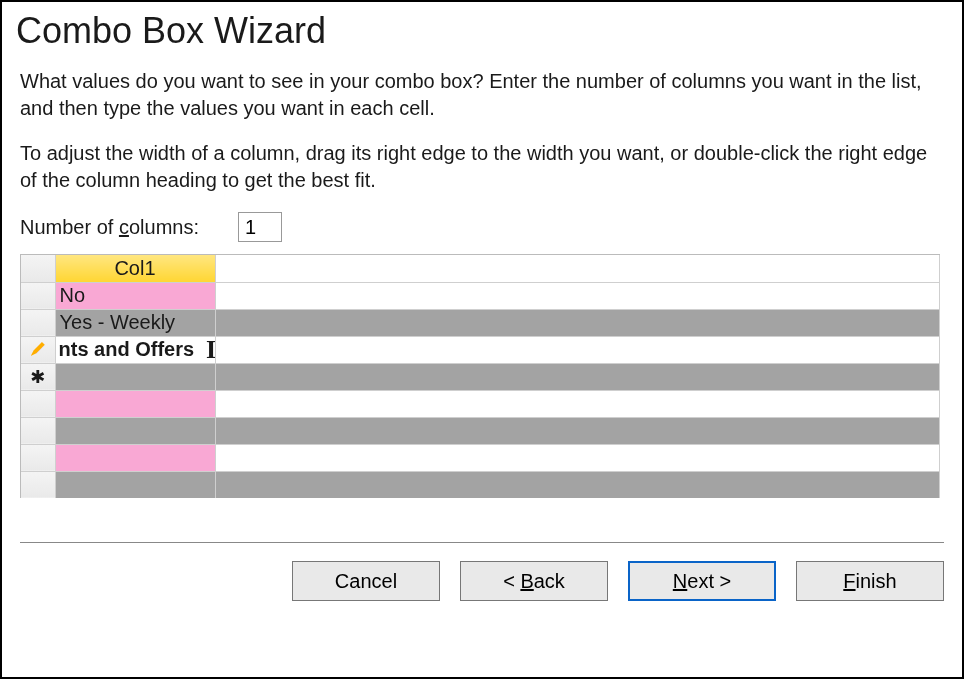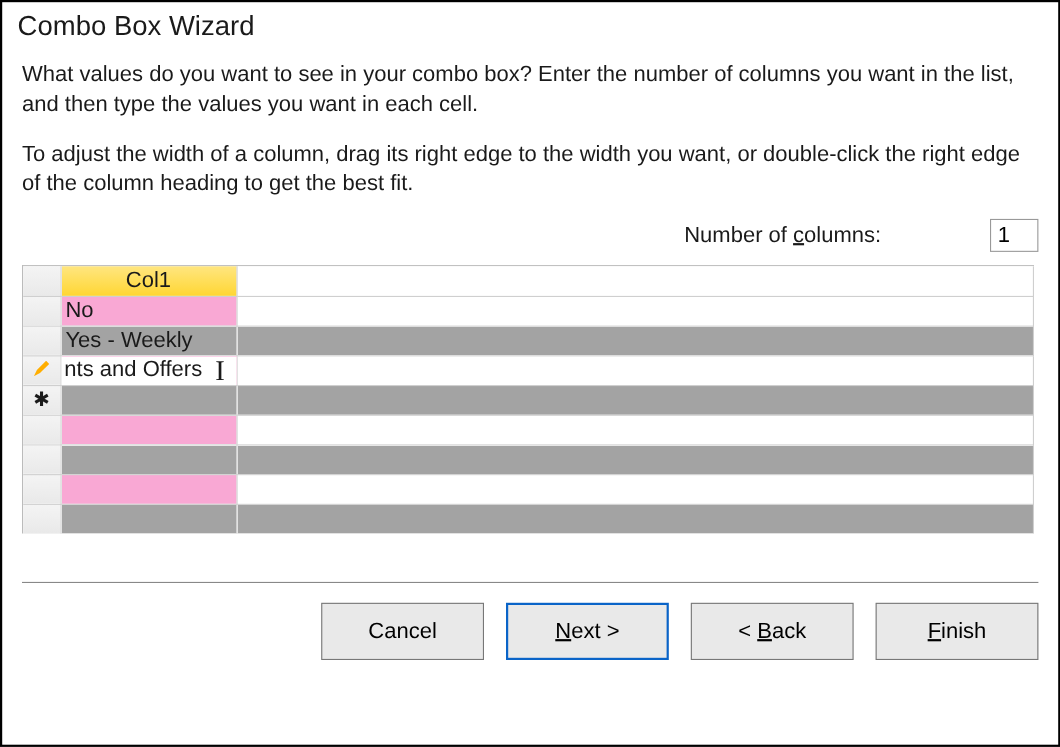--- a/index.html
+++ b/index.html
@@ -13,36 +13,35 @@
     height: 679px;
   }
   .window {
     border: 2px solid #000;
     width: 964px;
     height: 679px;
     position: relative;
     background: #fff;
   }
   .title {
-    font-size: 25px;
+    font-size: 36px;
     padding: 8px 14px 6px 14px;
   }
   .content {
     padding: 10px 18px 0 18px;
   }
   .instr {
     line-height: 1.35;
     margin-bottom: 18px;
   }
   .field-row {
     display: flex;
     align-items: center;
-    gap: 99px;
+    gap: 39px;
     margin-bottom: 12px;
-    justify-content: flex-end;
   }
   .field-row label .ul { text-decoration: underline; }
   .num-input {
     width: 44px;
     height: 30px;
     border: 1px solid #999;
     font-size: 20px;
     padding: 0 6px;
     font-family: inherit;
   }
@@ -85,20 +84,21 @@
   }
   table.grid .corner {
     background: linear-gradient(#f4f4f4,#e9e9e9);
   }
   table.grid .cell { background: #f9a8d4; width: 196px; }
   table.grid .filler { background: #fff; }
   table.grid tr.alt .cell, table.grid tr.alt .filler { background: #a3a3a3; }
   table.grid td.editing {
     position: relative;
     padding: 0;
+    font-weight: bold;
   }
   .edit-box {
     position: absolute;
     inset: -2px;
     border: 1px solid #d99aa0;
     background: #fff;
     padding: 0 4px;
     display: flex;
     align-items: center;
   }
@@ -129,21 +129,21 @@
     margin: 44px 18px 0 18px;
   }
   .btn-row {
     display: flex;
     justify-content: flex-end;
     gap: 20px;
     padding: 18px 18px 0 0;
   }
   .btn {
     width: 148px;
-    height: 52px;
+    height: 40px;
     border: 1px solid #777;
     background: #e9e9e9;
     font-family: inherit;
     font-size: 20px;
     cursor: pointer;
   }
   .btn.default {
     border: 2px solid #0a64c8;
   }
   .ul { text-decoration: underline; }
@@ -220,23 +220,23 @@
             </tr>
       </tbody>
         </table>
     </div>
   </div>
 
   <hr class="sep">
 
   <div class="btn-row">
     <button class="btn">Cancel</button>
+    <button class="btn">
+      <span>&lt; </span><span class="ul">B</span><span>ack</span>
+    </button>
     <button class="btn default">
       <span class="ul">N</span><span>ext &gt;</span>
-    </button>
-    <button class="btn">
-      <span>&lt; </span><span class="ul">B</span><span>ack</span>
     </button>
     <button class="btn">
       <span class="ul">F</span><span>inish</span>
     </button>
   </div>
 </div>
 
 </body></html>

